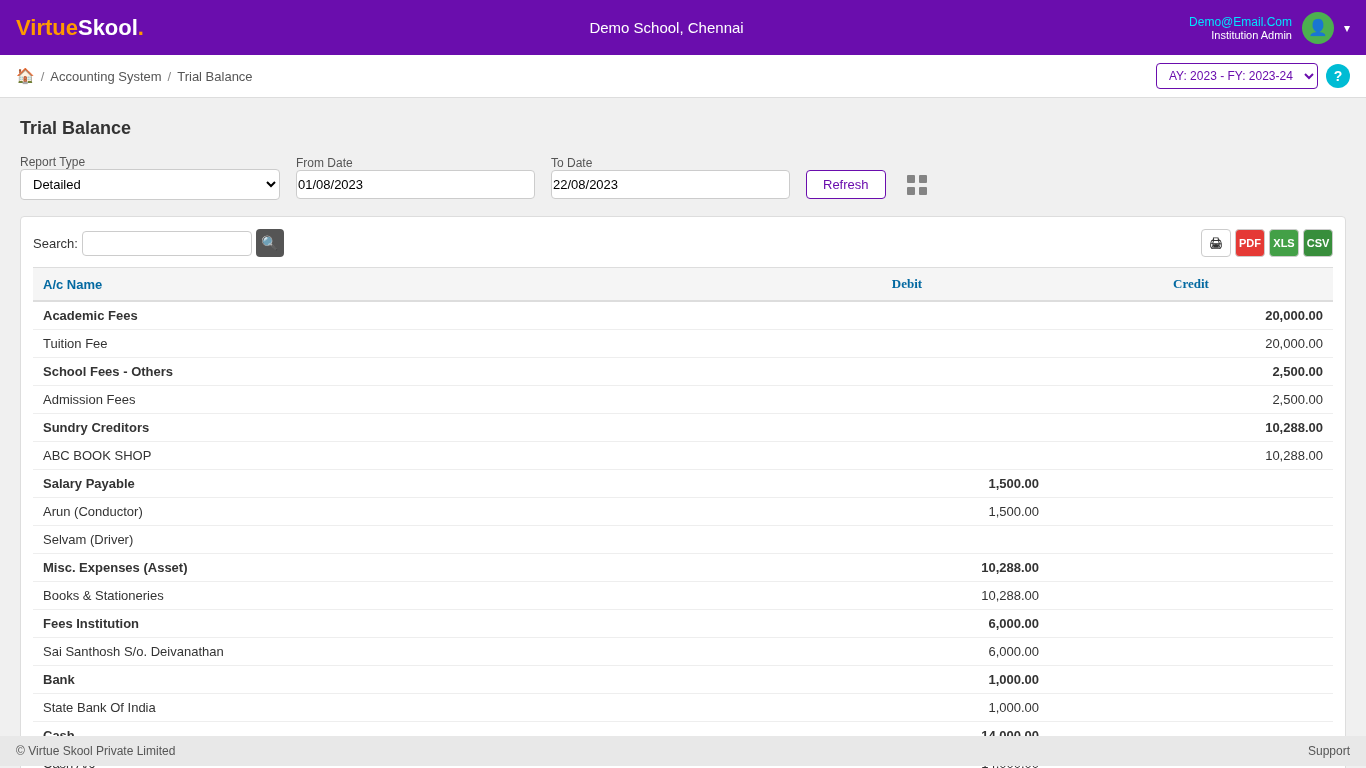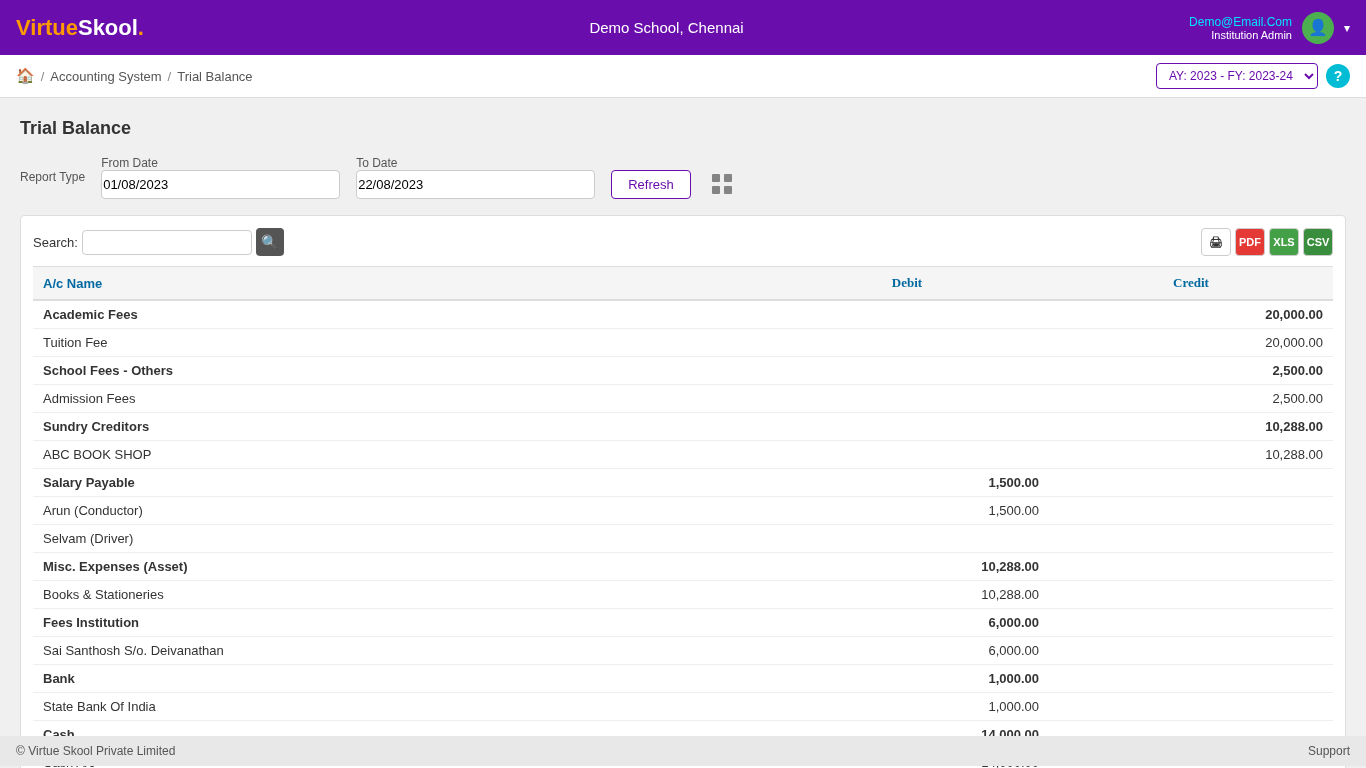--- a/index.html
+++ b/index.html
@@ -309,20 +309,24 @@
     <div class="help-btn">?</div>
   </div>
 </div>
 
 <div class="main-content">
   <div class="page-title">Trial Balance</div>
 
   <div class="filter-row">
     <div class="filter-group">
       <label class="filter-label">Report Type</label>
+      <select class="filter-select">
+        <option>Detailed</option>
+        <option>Summary</option>
+      </select>
     </div>
     <div class="filter-group">
       <label class="filter-label">From Date</label>
       <input class="filter-input" type="text" value="01/08/2023" style="">
     </div>
     <div class="filter-group">
       <label class="filter-label">To Date</label>
       <input class="filter-input" type="text" value="22/08/2023" style="">
     </div>
     <button class="refresh-btn">Refresh</button>

